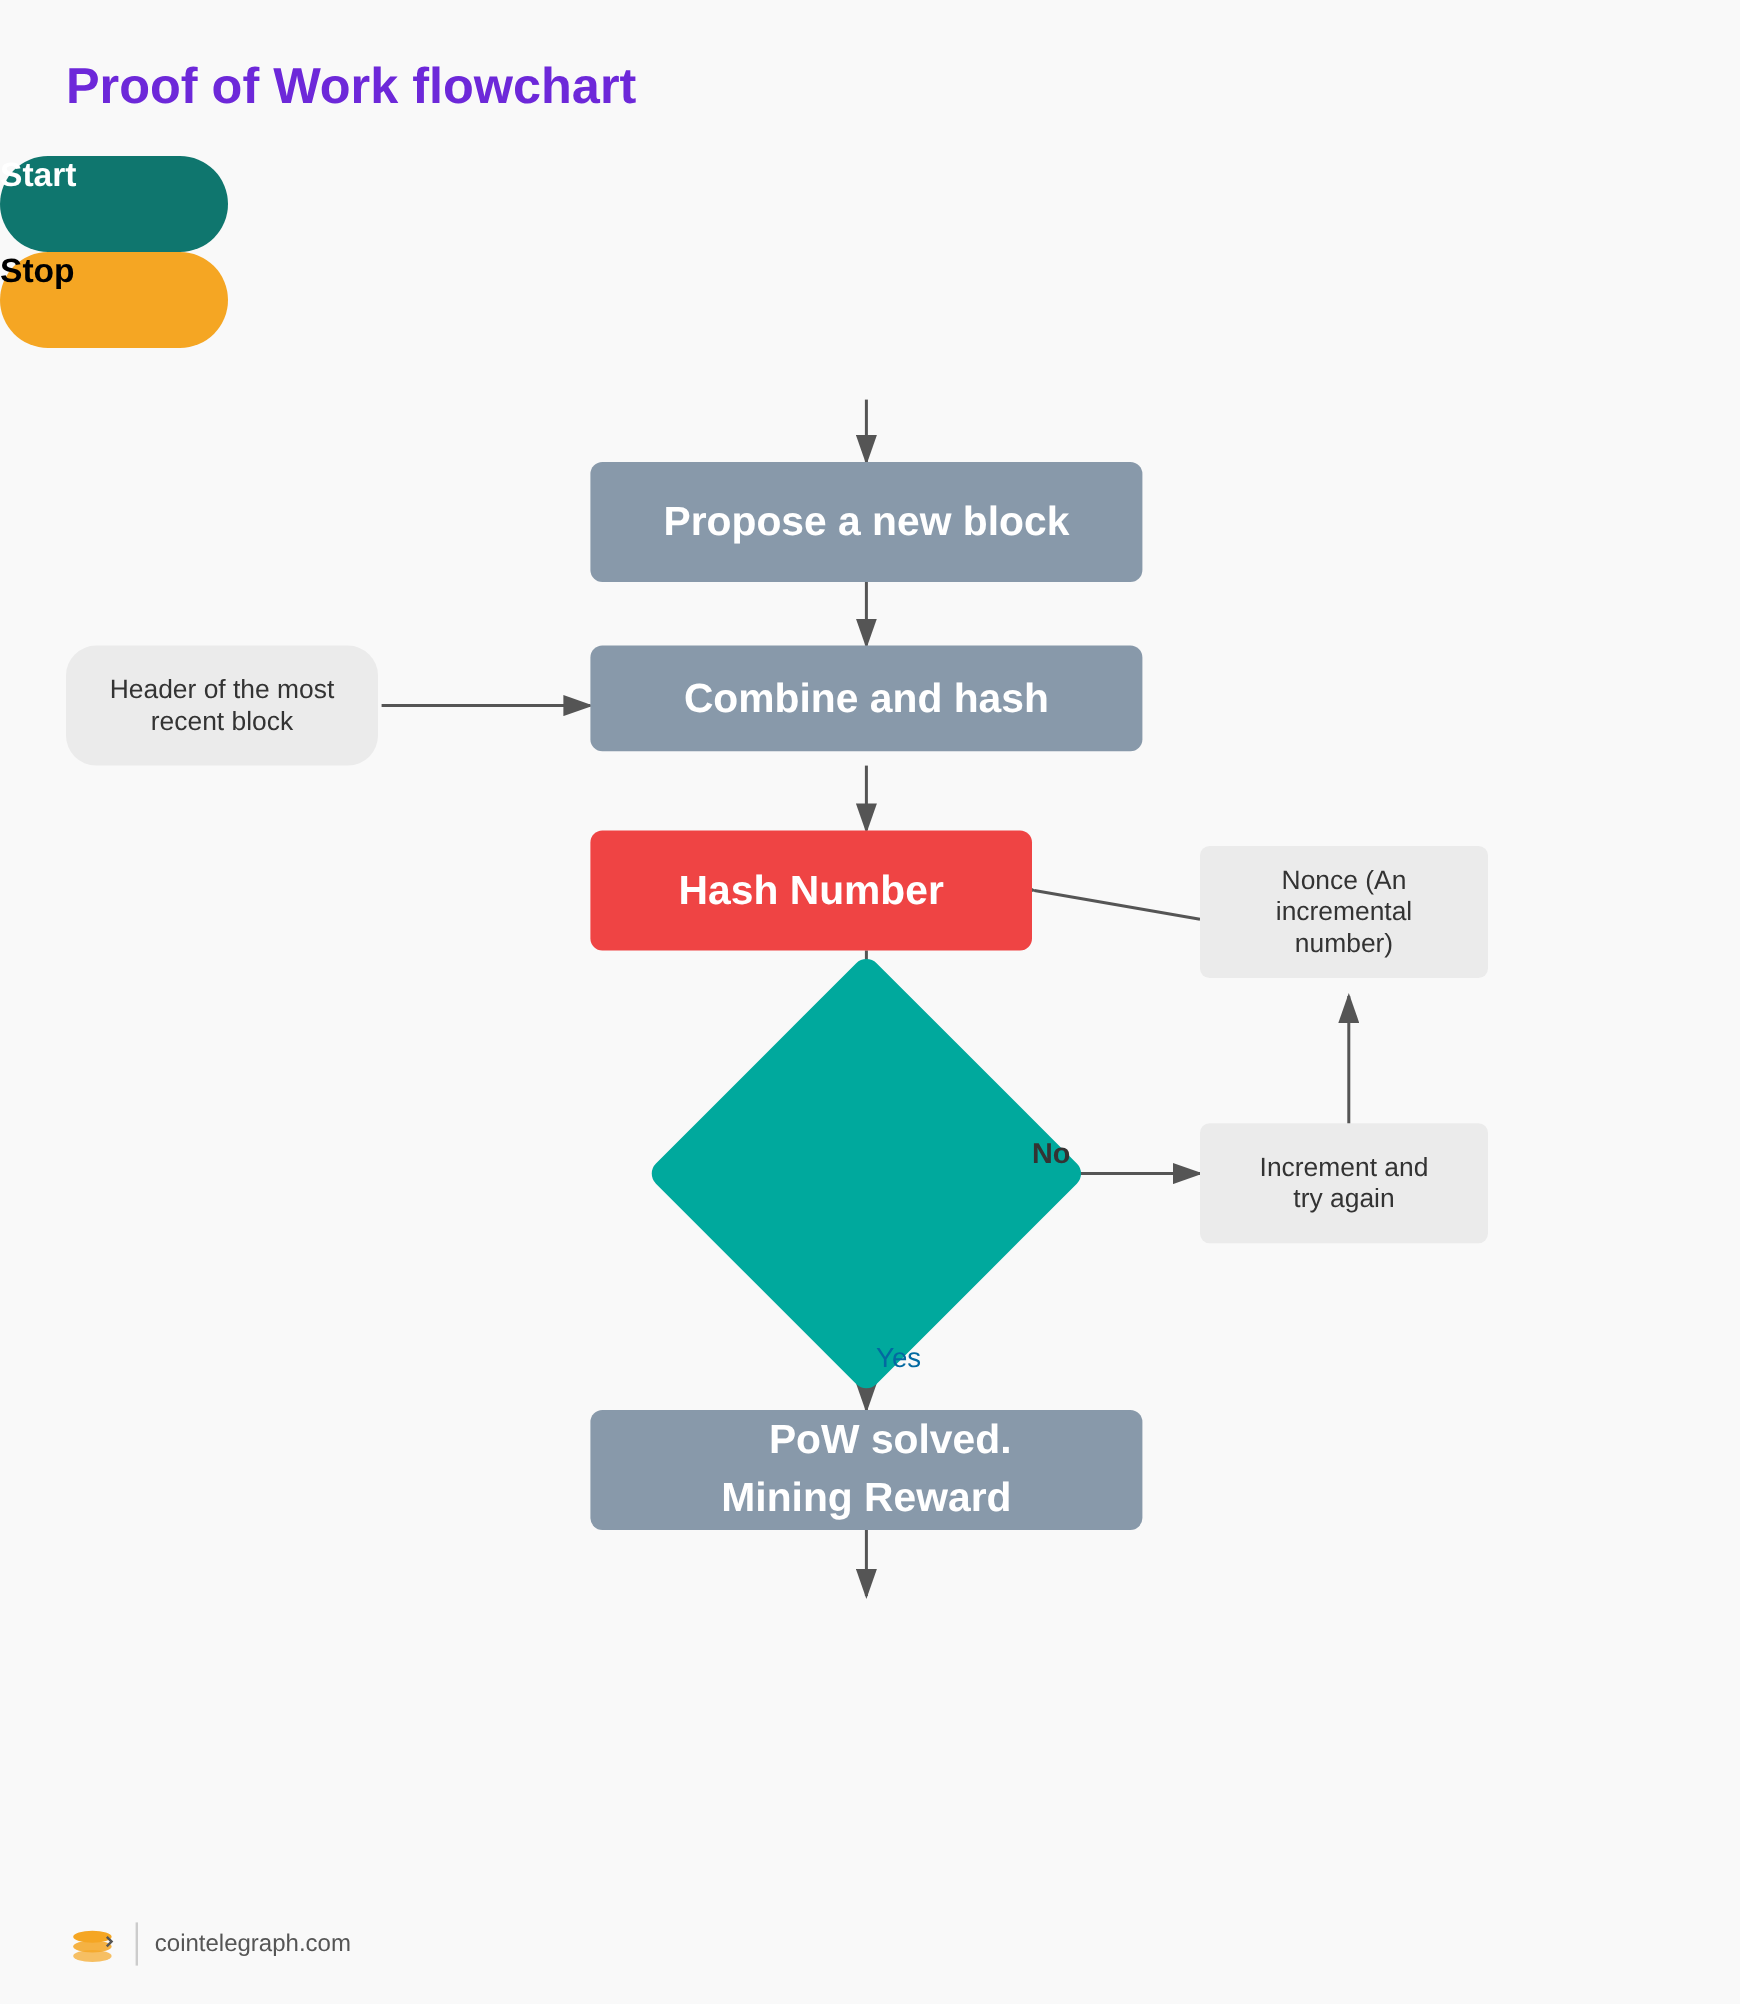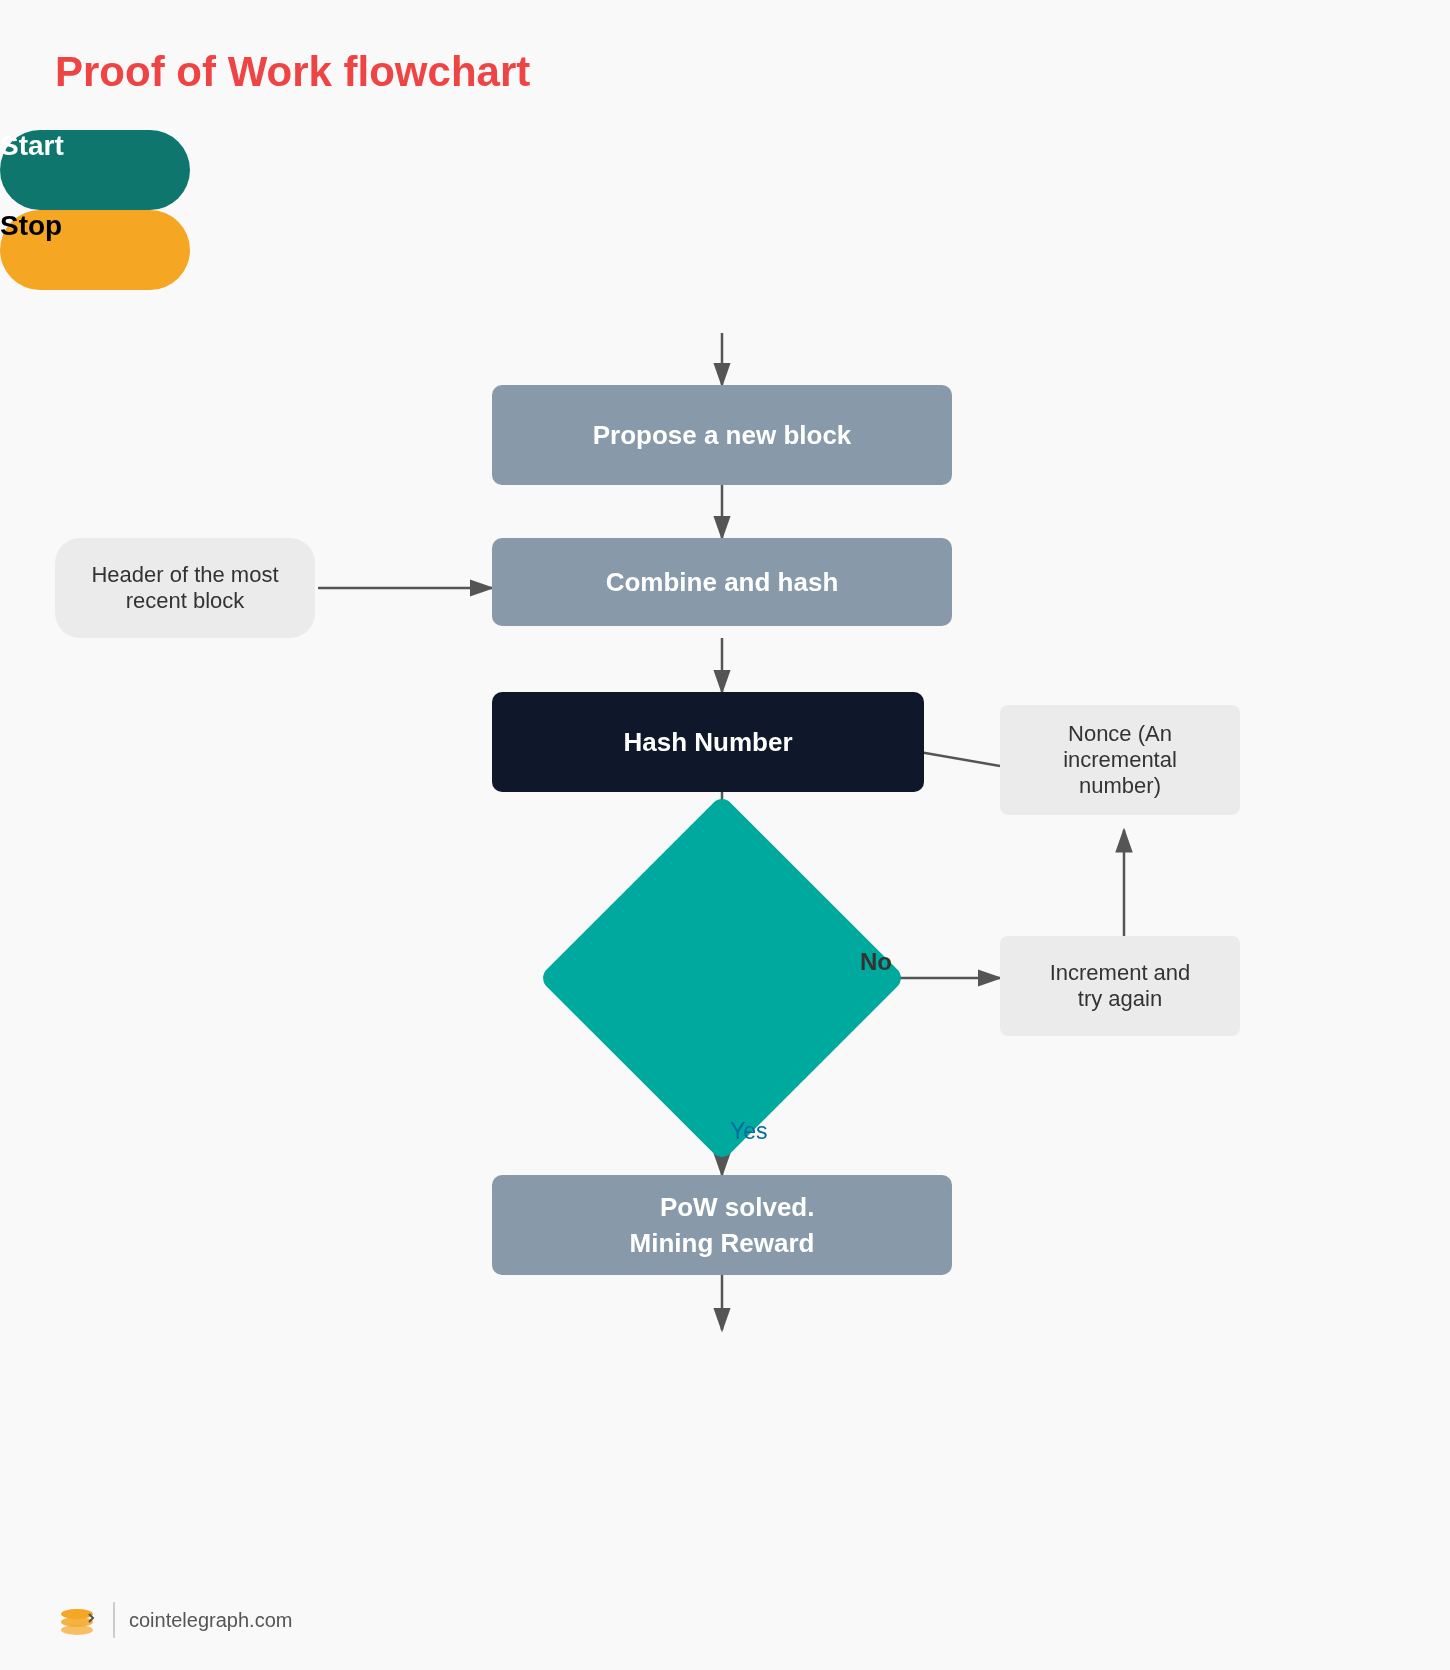--- a/index.html
+++ b/index.html
@@ -8,21 +8,21 @@
       font-family: 'Arial', sans-serif;
       width: 1450px;
       min-height: 1670px;
       position: relative;
       overflow: hidden;
     }
 
     .page-title {
       font-size: 42px;
       font-weight: 800;
-      color: #ef4444;
+      color: #6d28d9;
       position: absolute;
       top: 48px;
       left: 55px;
     }
 
     
     .flowchart {
       position: absolute;
       top: 130px;
       left: 0;
@@ -45,21 +45,21 @@
     }
 
     
     .rect-box {
       position: absolute;
       border-radius: 10px;
       display: flex;
       align-items: center;
       justify-content: center;
       font-weight: 700;
-      font-size: 26px;
+      font-size: 34px;
       text-align: center;
       color: #fff;
       background: #8899aa;
     }
 
     
     .note-box {
       position: absolute;
       border-radius: 8px;
       background: #ebebeb;
@@ -178,21 +178,21 @@
 
   <div class="note-box" style="left:55px; top:408px; width:260px; height:100px;border-radius:25px;">
     <span style="white-space:pre-line;">Header of the most
 recent block</span>
   </div>
 
   <div class="rect-box" style="left:492px; top:408px; width:460px; height:88px; background:#8899aa;">
     <span>Combine and hash</span>
   </div>
 
-  <div class="rect-box" style="left:492px; top:562px; width:432px; height:100px; background:#0f172a;">
+  <div class="rect-box" style="left:492px; top:562px; width:368px; height:100px; background:#ef4444;">
     <span>Hash Number</span>
   </div>
 
   <div class="note-box" style="left:1000px; top:575px; width:240px; height:110px;">
     <span style="white-space:pre-line;">Nonce (An
 incremental
 number)</span>
   </div>
 
   <div class="note-box" style="left:1000px; top:806px; width:240px; height:100px;">

